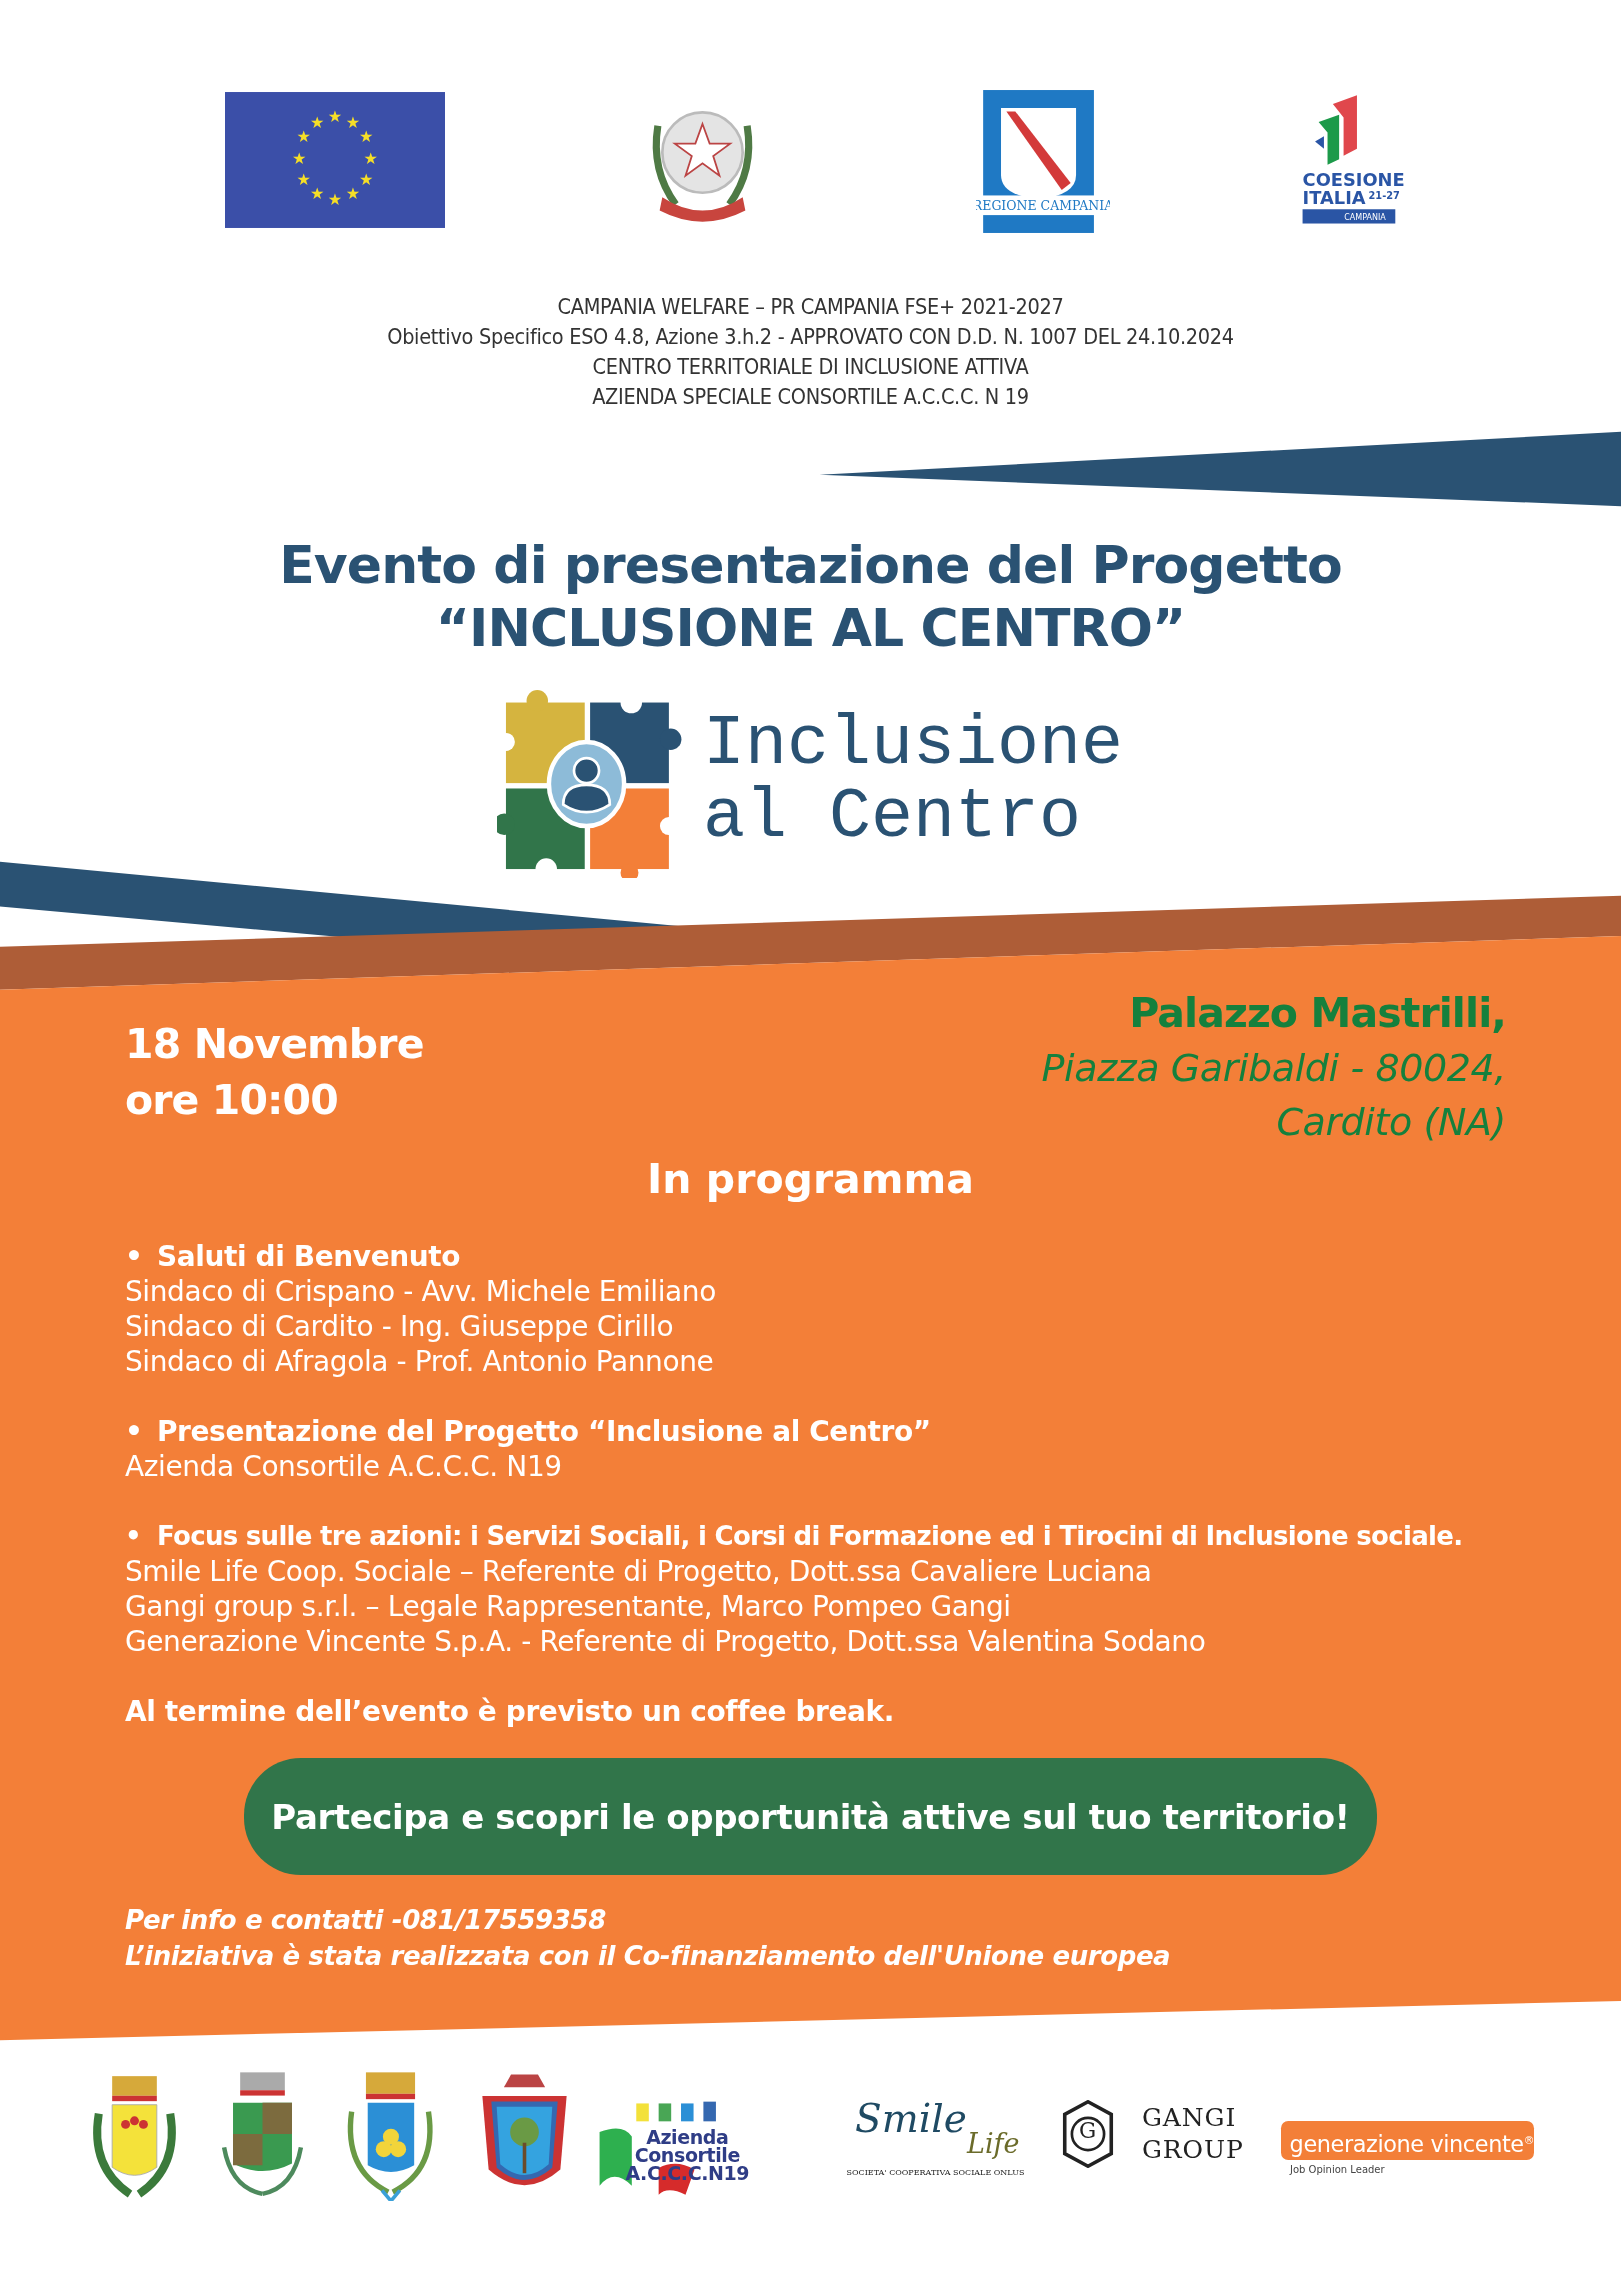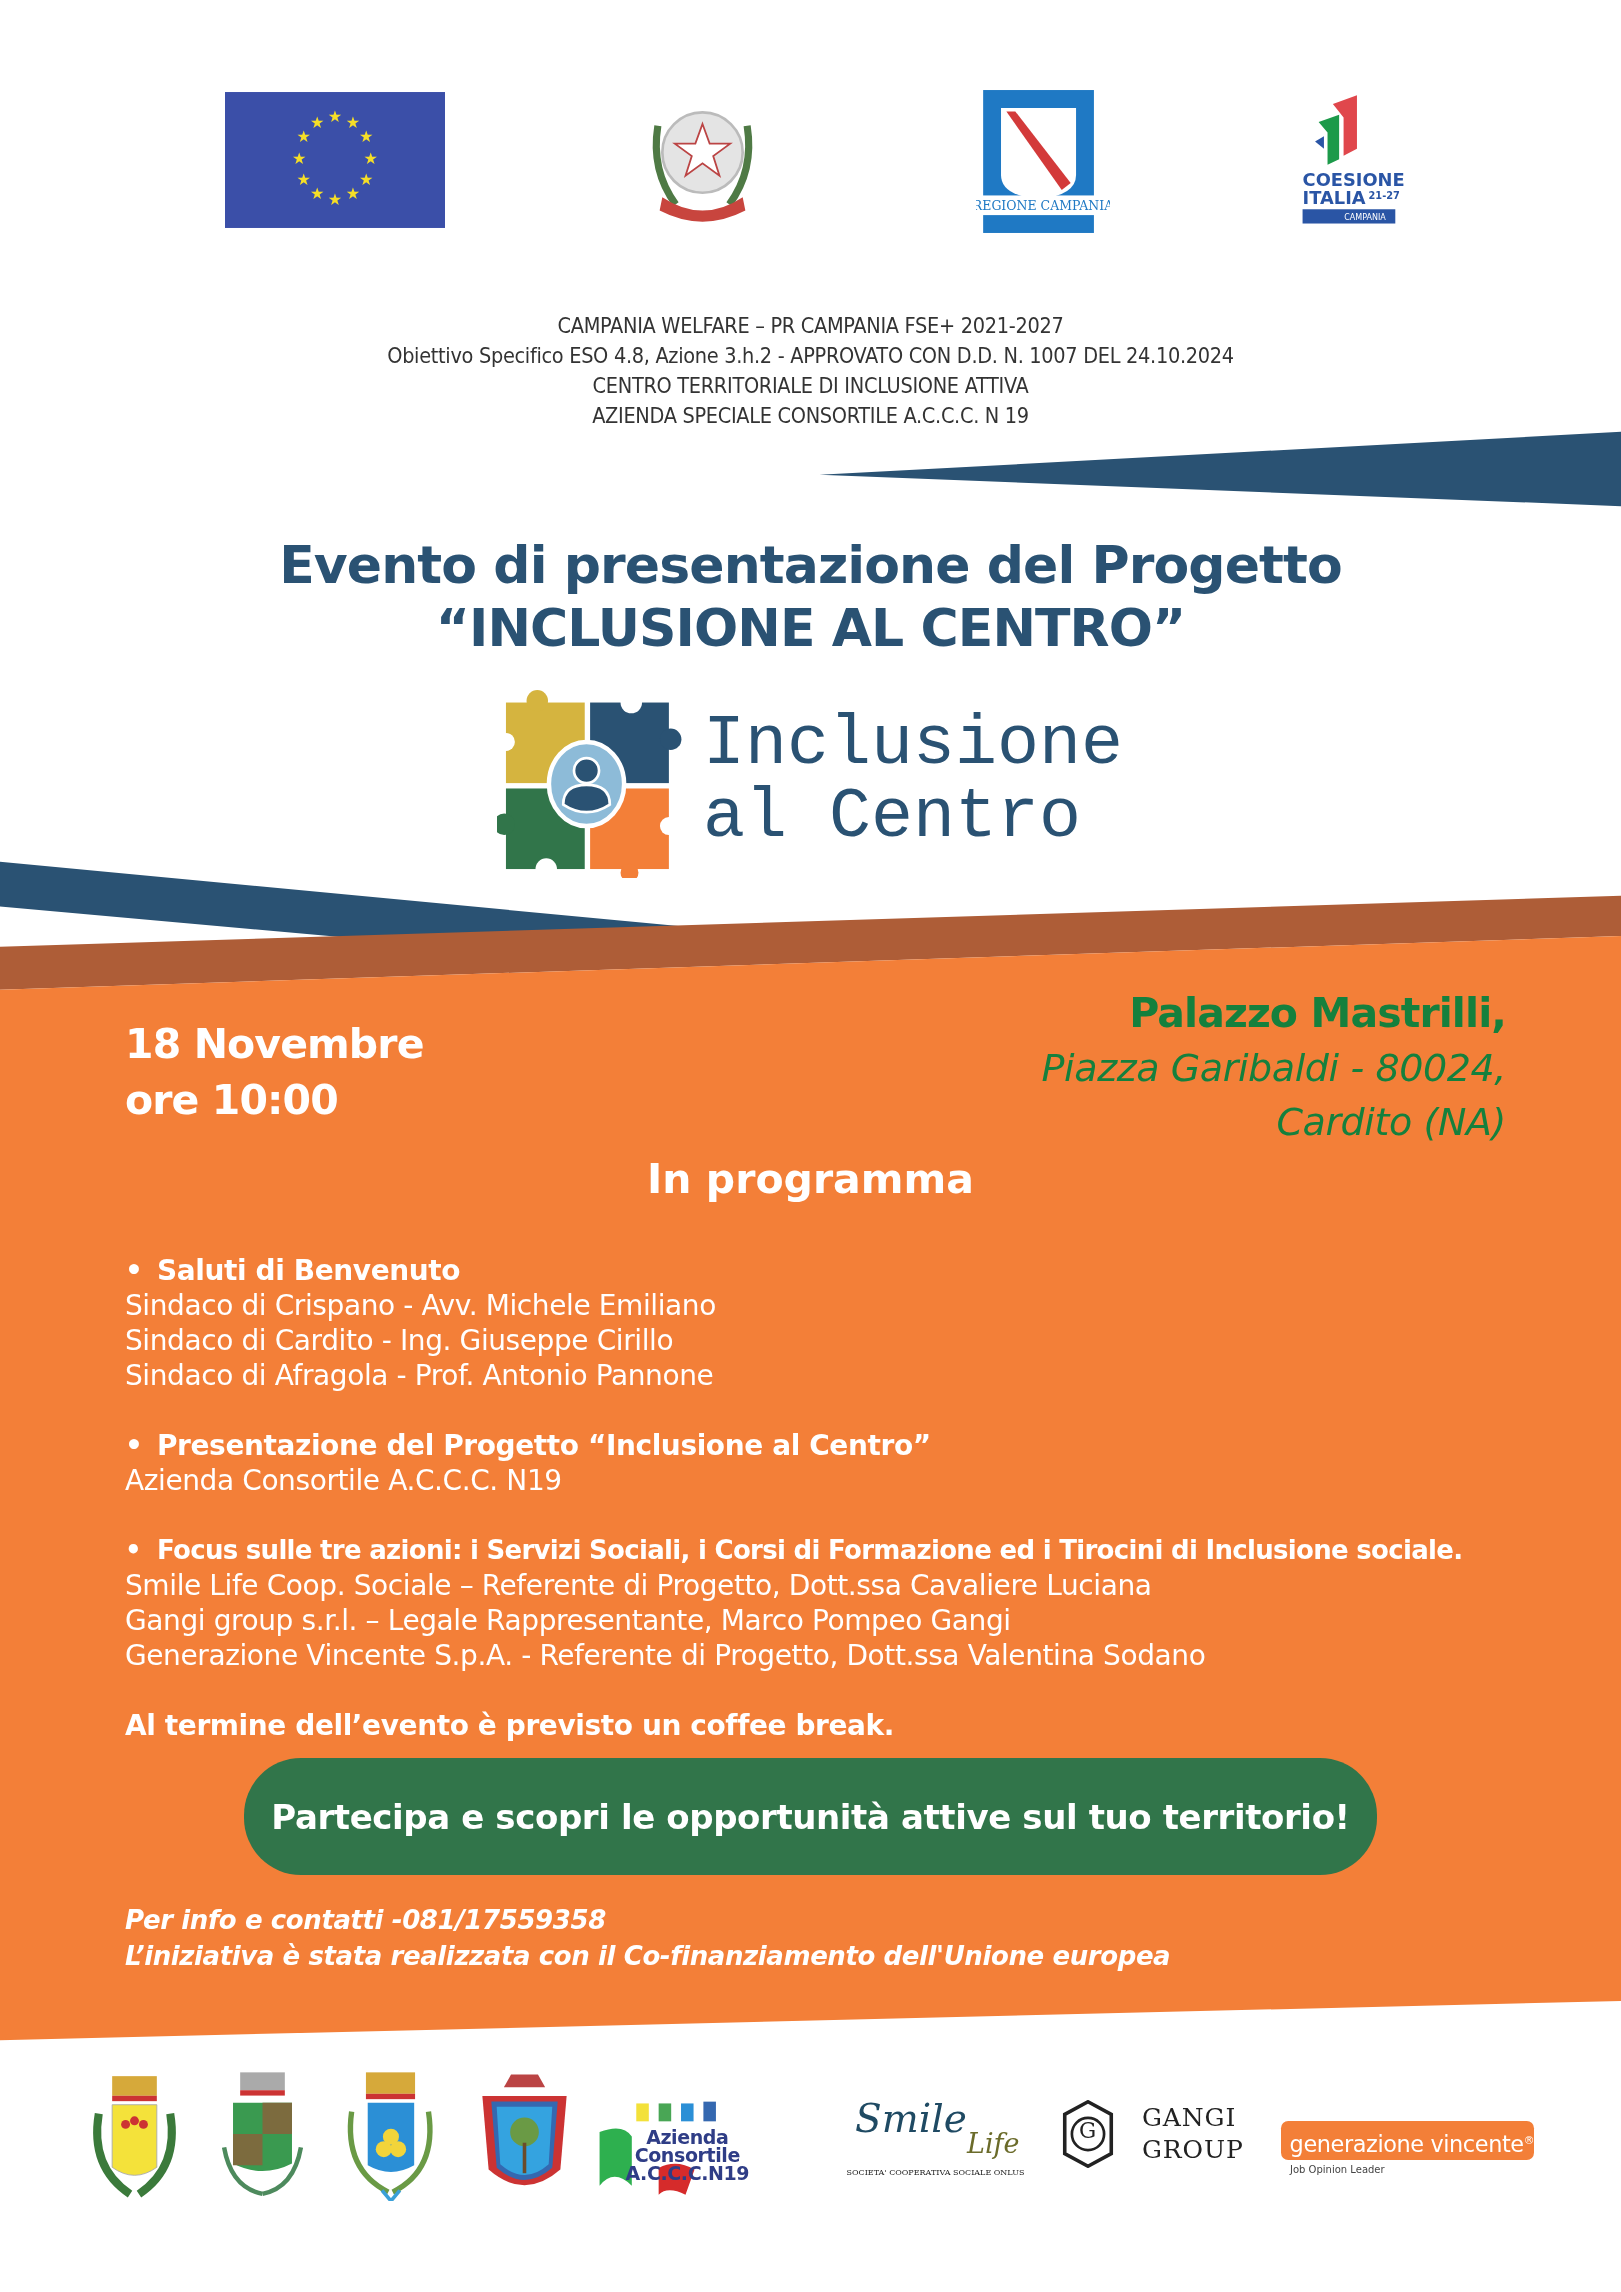--- a/index.html
+++ b/index.html
@@ -1,37 +1,37 @@
 <!DOCTYPE html>
 <html style="font-size:14.3px"><head>
 <meta charset="utf-8">
 <style>
   html, body { margin:0; padding:0; }
   body { width:1621px; height:2293px; position:relative; overflow:hidden; background:#ffffff; font-family:"Liberation Sans", "DejaVu Sans", sans-serif; }
   .abs { position:absolute; }
   svg.bg { position:absolute; left:0; top:0; }
 
   .logo-row-top { position:absolute; top:90px; left:0; width:1621px; height:143px; }
-  .header-text { position:absolute; top:311px; left:0; width:1621px; text-align:center; color:#333; font-size:21.5px; line-height:30px; font-family:"DejaVu Sans", sans-serif; font-stretch:condensed; }
+  .header-text { position:absolute; top:292px; left:0; width:1621px; text-align:center; color:#333; font-size:21.5px; line-height:30px; font-family:"DejaVu Sans", sans-serif; font-stretch:condensed; }
   .header-text div { letter-spacing:-0.3px; }
 
   .title { position:absolute; top:534px; left:0; width:1621px; text-align:center; color:#2a5273; font-family:"DejaVu Sans", sans-serif; font-weight:bold; font-size:52px; line-height:63px; letter-spacing:-0.9px; }
 
   .brand { position:absolute; top:690px; left:497px; width:645px; height:188px; }
   .brand-text { position:absolute; left:206px; top:18px; color:#2a5273; font-family:Liberation Mono, monospace; font-size:70px; line-height:73px; }
 
   .date { position:absolute; top:1016px; left:125px; color:#fff; font-family:"DejaVu Sans", sans-serif; font-weight:bold; font-size:41px; line-height:56px; letter-spacing:-0.9px; }
   .venue { position:absolute; top:985px; right:115px; text-align:right; color:#15803d; font-family:"DejaVu Sans", sans-serif; }
   .venue .name { font-weight:bold; font-size:41px; line-height:56px; letter-spacing:-0.9px; }
   .venue .addr { font-style:italic; font-size:38px; line-height:54px; letter-spacing:-0.4px; }
 
   .prog-title { position:absolute; top:1155px; left:0; width:1621px; text-align:center; color:#fff; font-family:"DejaVu Sans", sans-serif; font-weight:bold; font-size:41px; }
 
   .program { position:absolute; top:1239px; left:125px; width:1433px; color:#fff; font-family:"DejaVu Sans", sans-serif; font-size:28px; line-height:35px; letter-spacing:-0.4px; }
-  .program .head { font-weight:bold;margin-top:14px; }
+  .program .head { font-weight:bold; }
   .program .head .bullet { display:inline-block; width:32px; }
   .program .sec { margin-bottom:35px; }
   .program .coffee { font-weight:bold; }
 
   .cta { position:absolute; top:1758px; left:244px; width:1133px; height:117px; border-radius:57px; background:#31754a; color:#fff; display:flex; align-items:center; justify-content:center; font-family:"DejaVu Sans", sans-serif; font-weight:bold; font-size:34px; letter-spacing:-0.4px; }
 
   .footer-info { position:absolute; top:1902px; left:125px; color:#fff; font-family:"DejaVu Sans", sans-serif; font-weight:bold; font-style:italic; font-size:26px; line-height:36px; letter-spacing:-0.4px; }
 
   .logo-row-bottom { position:absolute; top:2060px; left:0; width:1621px; height:152px; }
 </style>

